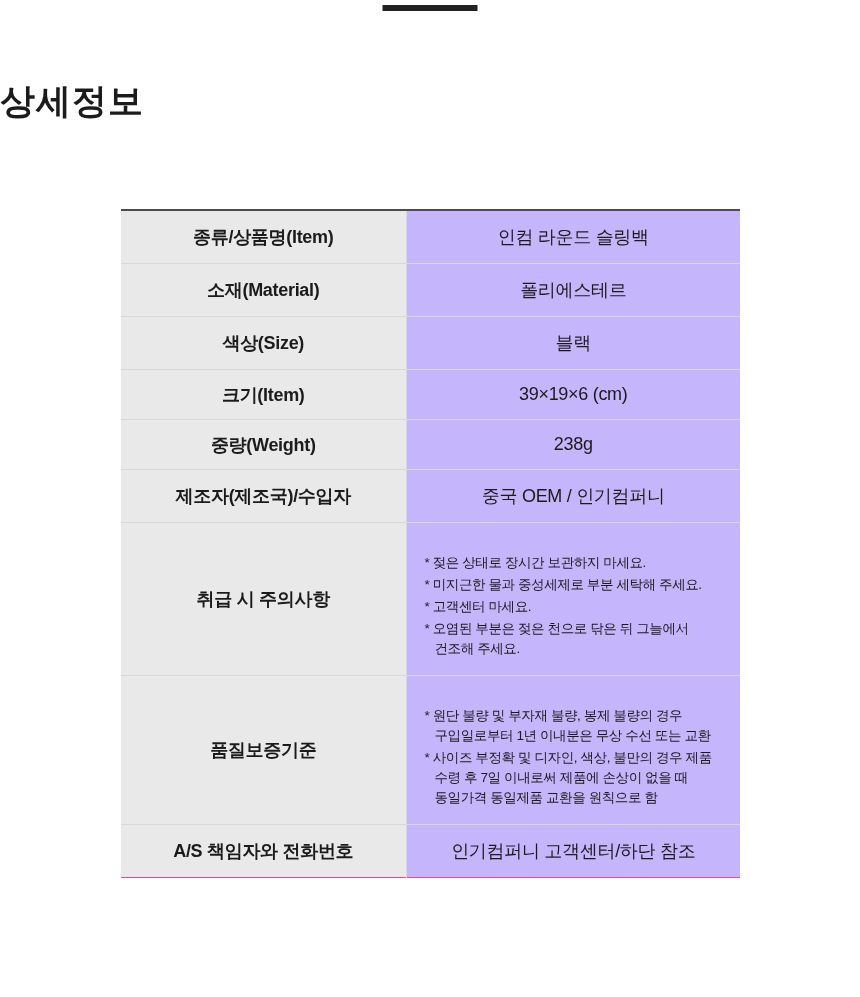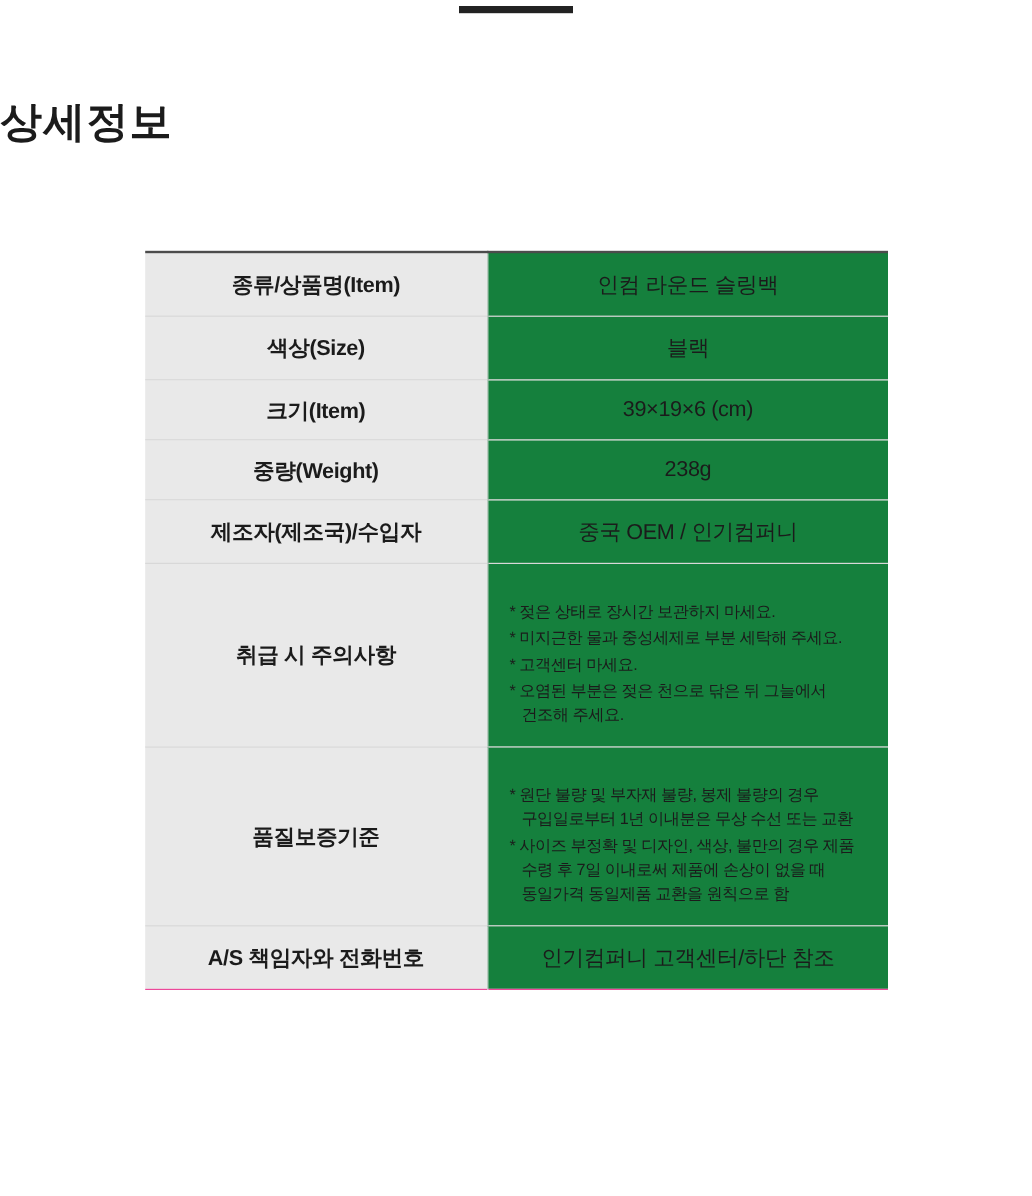--- a/index.html
+++ b/index.html
@@ -67,21 +67,21 @@
     vertical-align: middle;
     font-size: 18px;
     font-weight: bold;
     color: #1b1b1b;
     padding: 2px 8px;
     border-right: 1px solid #d8d8d8;
     letter-spacing: -0.3px;
   }
   td.value {
     width: 334px;
-    background: #15803d;
+    background: #c4b5fd;
     text-align: center;
     vertical-align: middle;
     font-size: 18px;
     color: #1b1b1b;
     padding: 14px 10px;
     letter-spacing: -0.3px;
   }
   td.value.list {
     text-align: left;
     padding: 30px 10px 14px 18px;
@@ -120,20 +120,24 @@
   <div class="top-rule"></div>
 
   <div class="page-title">상세정보</div>
 
   <div class="spec-wrap">
     <table class="spec">
       <tbody>
         <tr>
           <td class="label">종류/상품명(Item)</td>
           <td class="value">인컴 라운드 슬링백</td>
+        </tr>
+        <tr>
+          <td class="label">소재(Material)</td>
+          <td class="value">폴리에스테르</td>
         </tr>
         <tr>
           <td class="label">색상(Size)</td>
           <td class="value">블랙</td>
         </tr>
         <tr>
           <td class="label">크기(Item)</td>
           <td class="value">39×19×6 (cm)</td>
         </tr>
         <tr>

